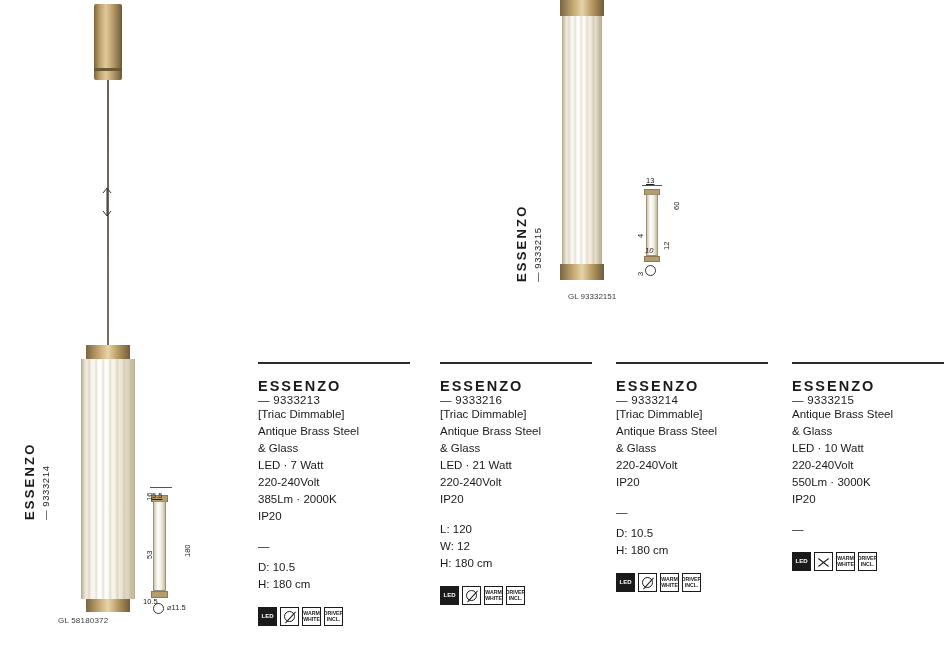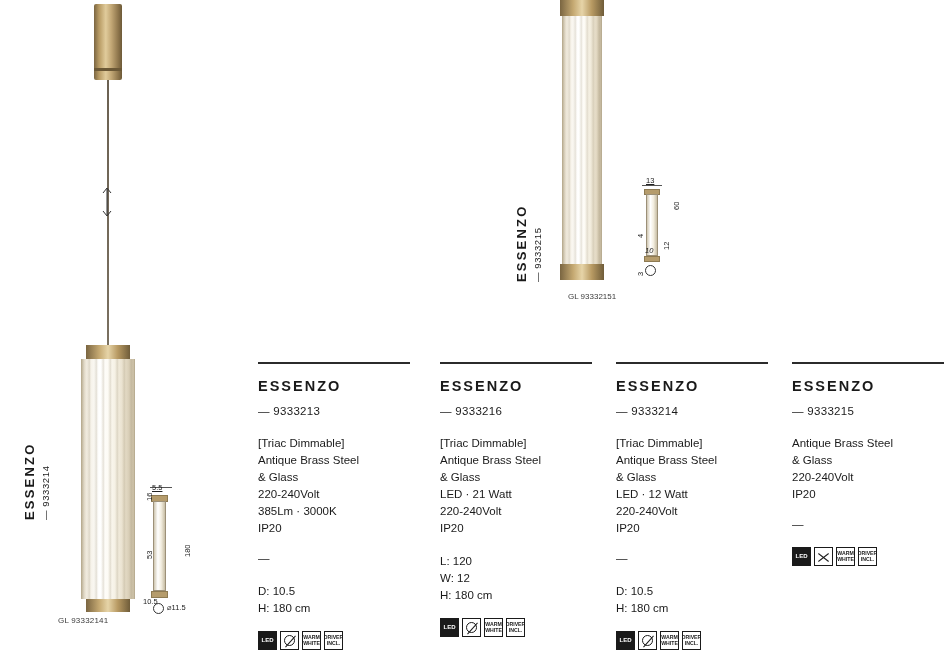--- a/index.html
+++ b/index.html
@@ -130,25 +130,25 @@
   .col.c3 { left: 534px; }
   .col .rule { height: 2px; background: #2b2b2b; width: 152px; }
   .col.c0 .rule { width: 152px; }
   .col.c1 .rule { width: 152px; }
   .col.c2 .rule { width: 152px; }
   .col.c3 .rule { width: 152px; }
   .col h2 {
     margin: 14px 0 0 0; font-size: 14.5px; font-weight: bold;
     letter-spacing: 2.0px;
   }
-  .col .code { margin-top: 11px; font-size: 11.5px; letter-spacing: 0.3px; }
-  .col .spec { margin-top: 18px; font-size: 11.5px; line-height: 17px; }
+  .col .code { margin-top: 0; font-size: 11.5px; letter-spacing: 0.3px; }
+  .col .spec { font-size: 11.5px; line-height: 17px; }
   .col .spec .ln { white-space: pre-line; }
   .col .dash { margin-top: 13px; font-size: 11.5px; line-height: 17px; }
-  .col .dims { margin-top: 16px; font-size: 11.5px; line-height: 17px; }
+  .col .dims { margin-top: 4px; font-size: 11.5px; line-height: 17px; }
 
   
   .badges { display: flex; gap: 3px; margin-top: 14px; }
   .badge {
     width: 19px; height: 19px; border: 1px solid #1a1a1a;
     display: flex; align-items: center; justify-content: center;
     font-size: 5.2px; font-weight: bold; line-height: 5.6px;
     text-align: center; color: #1a1a1a; background: #fff;
   }
   .badge.filled { background: #1a1a1a; color: #ffffff; font-size: 6px; }
@@ -175,35 +175,35 @@
     <div class="pend-cap"></div>
     <div class="pend-cap-line"></div>
     <svg class="arrow" viewBox="0 0 14 32">
       <line x1="7" y1="3" x2="7" y2="29" stroke="#333" stroke-width="1"></line>
       <polyline points="3,7 7,2 11,7" fill="none" stroke="#333" stroke-width="1"></polyline>
       <polyline points="3,25 7,30 11,25" fill="none" stroke="#333" stroke-width="1"></polyline>
     </svg>
     <div class="pend-top-collar"></div>
     <div class="pend-body"></div>
     <div class="pend-bot-collar"></div>
-    <div class="pend-code">GL 93332141</div>
+    <div class="pend-code">GL 58180372</div>
     <div class="side-label">
       <div class="nm">ESSENZO</div>
       <div class="cd">— 9333214</div>
     </div>
   </div>
 
   <div class="tech-left">
     <div class="cap-t"></div>
     <div class="bar"></div>
     <div class="cap-b"></div>
     <div class="circ"></div>
 
     <div class="line-h" style="left:15px; top:12px; width:22px;"></div>
-    <div class="dim" style="left:17px; top:8px;text-decoration:underline;">5.5</div>
+    <div class="dim" style="left:17px; top:16px;text-decoration:underline;">5.5</div>
     <div class="dim v" style="left:10px; top:26px;">16</div>
     <div class="dim v" style="left:48px; top:82px;">180</div>
     <div class="dim v" style="left:10px; top:84px;">53</div>
     <div class="dim" style="left:8px; top:122px;">10.5</div>
     <div class="dim" style="left:32px; top:128px;">⌀11.5</div>
   </div>
 
   <div class="wall">
     <div class="wall-top"></div>
     <div class="wall-body"></div>
@@ -233,22 +233,23 @@
   <div class="cols">
 
     <div class="col c0">
       <div class="rule"></div>
       <h2>ESSENZO</h2>
       <div class="code">— 9333213</div>
       <div class="spec">
         <div class="ln">[Triac Dimmable]</div>
         <div class="ln">Antique Brass Steel
 &amp; Glass</div>
+        <div class="ln">LED · 7 Watt</div>
         <div class="ln">220-240Volt</div>
-        <div class="ln">385Lm · 3000K</div>
+        <div class="ln">385Lm · 2000K</div>
         <div class="ln">IP20</div>
       </div>
       <div class="dash">—</div>
       <div class="dims ln" style="white-space:pre-line;">D: 10.5
 H: 180 cm</div>
       <div class="badges">
         <div class="badge filled">LED</div>
         <div class="badge">
             <span class="sq"></span>
           </div>
@@ -284,21 +285,20 @@
     </div>
 
     <div class="col c2">
       <div class="rule"></div>
       <h2>ESSENZO</h2>
       <div class="code">— 9333214</div>
       <div class="spec">
         <div class="ln">[Triac Dimmable]</div>
         <div class="ln">Antique Brass Steel
 &amp; Glass</div>
-        <div class="ln">LED · 12 Watt</div>
         <div class="ln">220-240Volt</div>
         <div class="ln">IP20</div>
       </div>
       <div class="dash">—</div>
       <div class="dims ln" style="white-space:pre-line;">D: 10.5
 H: 180 cm</div>
       <div class="badges">
         <div class="badge filled">LED</div>
         <div class="badge">
             <span class="sq"></span>
@@ -308,21 +308,23 @@
       </div>
     </div>
 
     <div class="col c3">
       <div class="rule"></div>
       <h2>ESSENZO</h2>
       <div class="code">— 9333215</div>
       <div class="spec">
         <div class="ln">Antique Brass Steel
 &amp; Glass</div>
+        <div class="ln">LED · 10 Watt</div>
         <div class="ln">220-240Volt</div>
+        <div class="ln">550Lm · 3000K</div>
         <div class="ln">IP20</div>
       </div>
       <div class="dash">—</div>
       <div class="badges">
         <div class="badge filled">LED</div>
         <div class="badge ip"></div>
         <div class="badge">WARM WHITE</div>
         <div class="badge">DRIVER INCL.</div>
       </div>
     </div>

